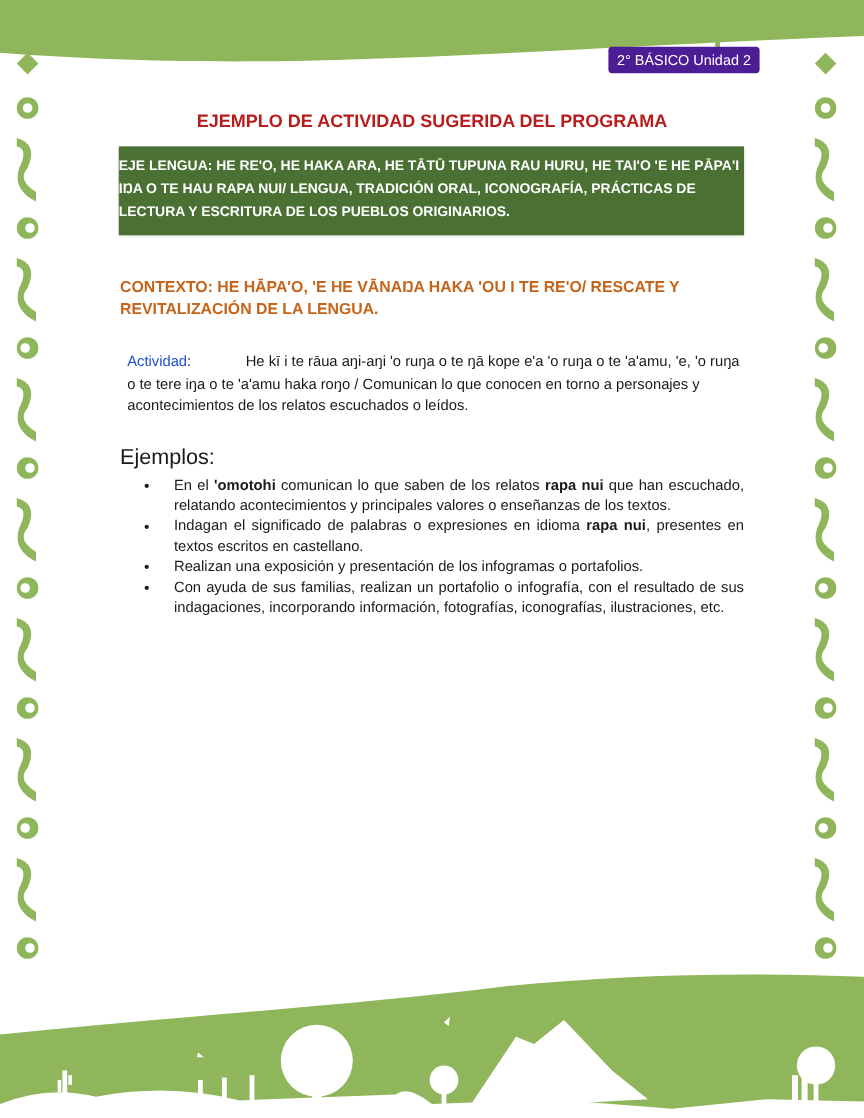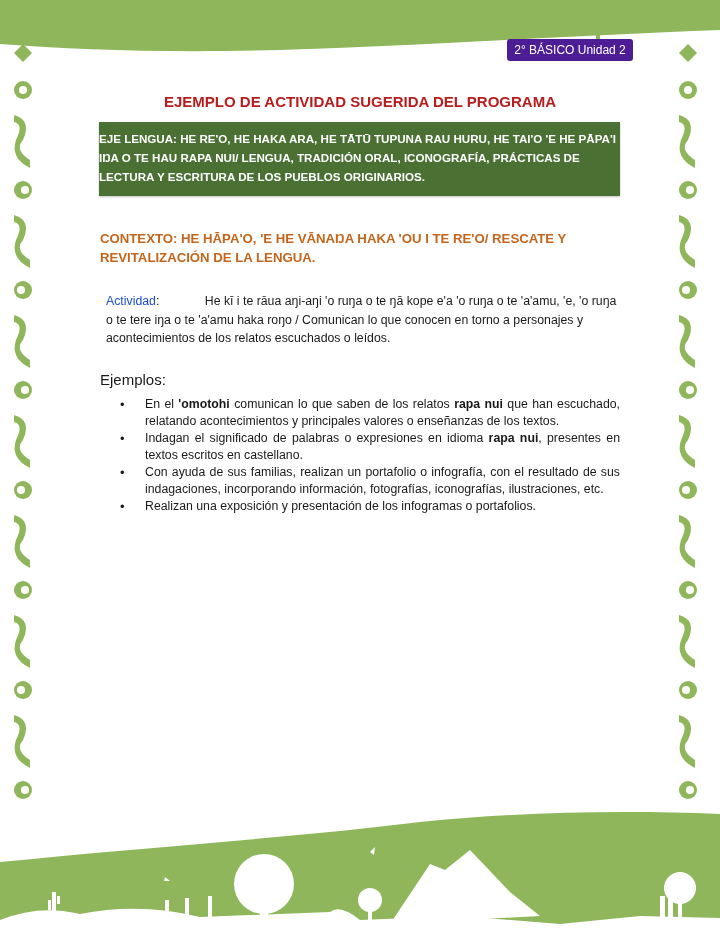--- a/index.html
+++ b/index.html
@@ -33,21 +33,21 @@
     .contexto {
       position:absolute; left:100px; top:229px; width:525px;
       color:#c5651b; font-weight:bold; font-size:13.2px; line-height:19px;
     }
     .actividad {
       position:absolute; left:106px; top:292px; width:514px;
       font-size:12.3px; line-height:18.5px;
     }
     .act-label { color:#1d4ed8; }
     .act-bold { font-weight:normal;margin-left:42px; }
-    .ejemplos-label { position:absolute; left:100px; top:371px; font-size:15px; }
+    .ejemplos-label { position:absolute; left:100px; top:371px; font-size:18px; }
     .examples { position:absolute; left:120px; top:396px; width:500px; margin:0; padding:0; list-style:none; }
     .examples li { position:relative; padding-left:25px; font-size:12.3px; line-height:17px; text-align:justify; }
     .examples li::before { content:"•"; position:absolute; left:0; top:0; font-size:13px; }
     .b { font-weight:bold; }
   </style>
 </head>
 <body>
 
 <svg class="top-wave" viewBox="0 0 720 60" preserveAspectRatio="none">
   <path d="M0 0 H720 V30 C560 36 420 46 280 50 C170 53 80 50 0 44 Z" fill="#8fb65a"></path>
@@ -120,22 +120,22 @@
 <div class="contexto">CONTEXTO: HE HĀPA'O, 'E HE VĀNAŊA HAKA 'OU I TE RE'O/ RESCATE Y REVITALIZACIÓN DE LA LENGUA.</div>
 
 <div class="actividad">
   <span class="act-label">Actividad</span><span>: </span><span class="act-bold">He kī i te rāua aŋi-aŋi 'o ruŋa o te ŋā kope e'a 'o ruŋa o te 'a'amu, 'e, 'o ruŋa o te tere iŋa o te 'a'amu haka roŋo</span><span> / Comunican lo que conocen en torno a personajes y acontecimientos de los relatos escuchados o leídos.</span>
 </div>
 
 <div class="ejemplos-label">Ejemplos:</div>
 <ul class="examples">
   <li><span>En el </span><span class="b">'omotohi</span><span> comunican lo que saben de los relatos </span><span class="b">rapa nui</span><span> que han escuchado, relatando acontecimientos y principales valores o enseñanzas de los textos.</span></li>
   <li><span>Indagan el significado de palabras o expresiones en idioma </span><span class="b">rapa nui</span><span>, presentes en textos escritos en castellano.</span></li>
+  <li><span>Realizan una exposición y presentación de los infogramas o portafolios.</span></li>
   <li><span>Con ayuda de sus familias, realizan un portafolio o infografía, con el resultado de sus indagaciones, incorporando información, fotografías, iconografías, ilustraciones, etc.</span></li>
-  <li><span>Realizan una exposición y presentación de los infogramas o portafolios.</span></li>
 </ul>
 
 <svg class="bottom-art" viewBox="0 0 720 140" preserveAspectRatio="none">
   <path d="M0 70 C150 55 300 45 420 30 C520 20 620 18 720 22 V140 H0 Z" fill="#8fb65a"></path>
   <g fill="#ffffff">
     <path d="M0 140 V128 Q40 112 80 122 Q140 110 200 125 L330 120 Q340 112 360 128 L460 124 L560 132 L640 124 L720 126 V140 Z"></path>
     <rect x="52" y="100" width="4" height="28"></rect>
       <rect x="48" y="108" width="3" height="10"></rect>
       <rect x="57" y="104" width="3" height="8"></rect>
     <circle cx="264" cy="92" r="30"></circle>

